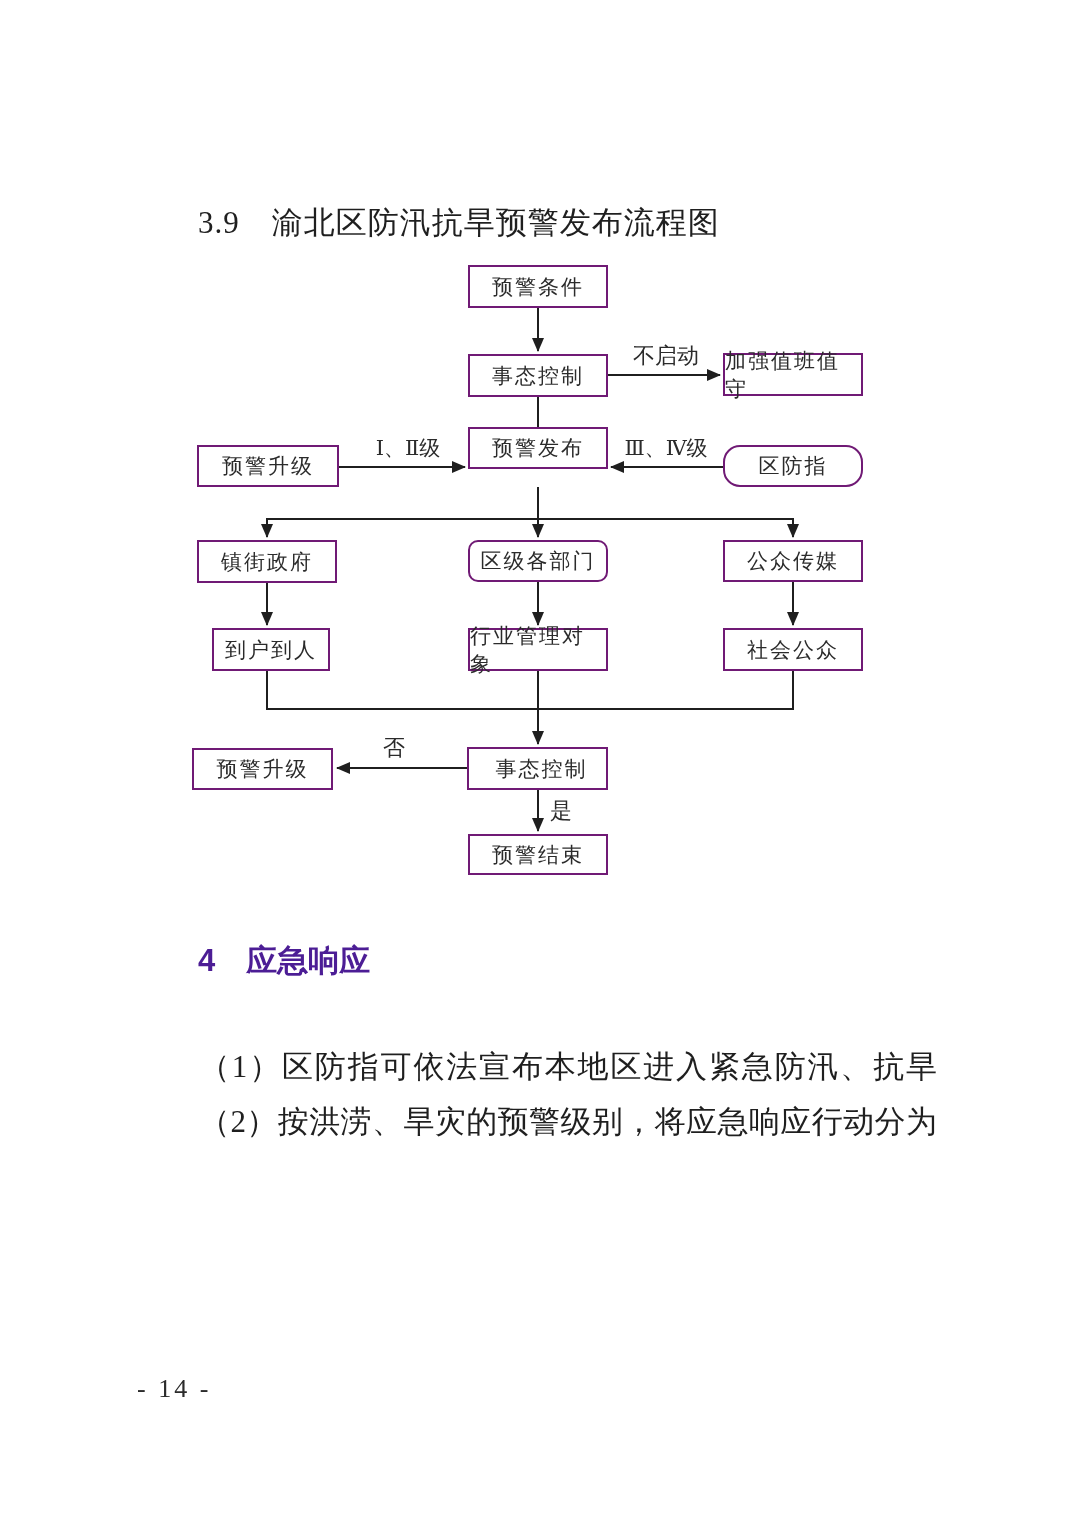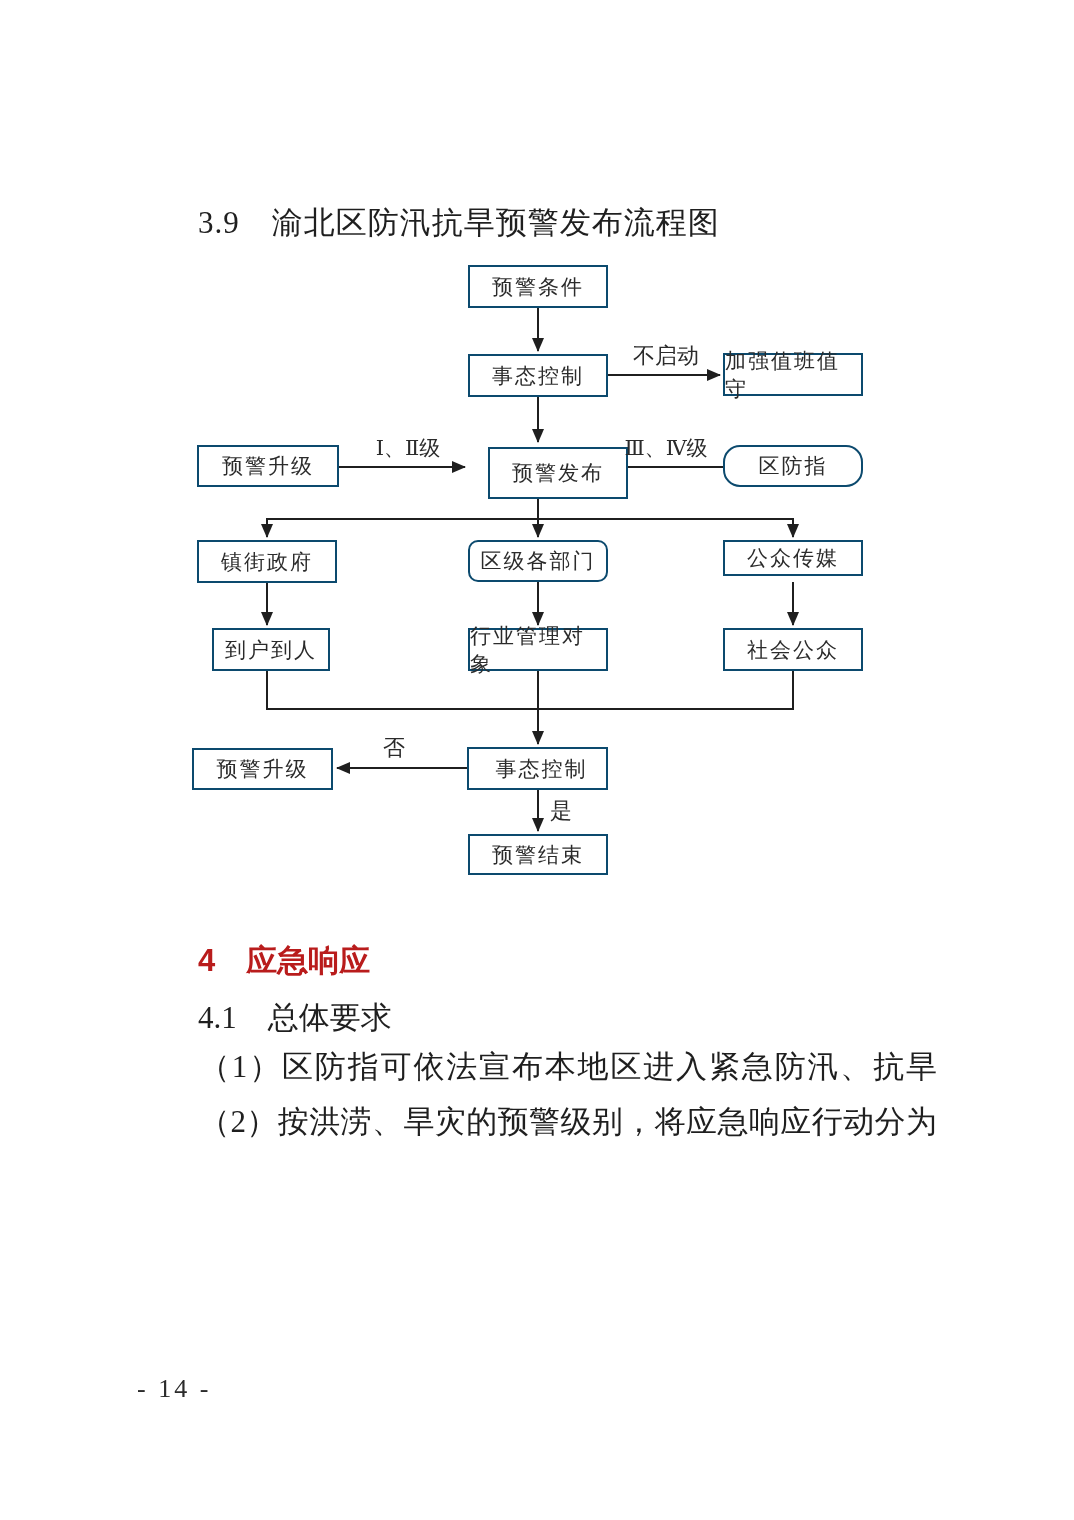--- a/index.html
+++ b/index.html
@@ -24,21 +24,21 @@
   .connectors {
     position: absolute;
     left: 0; top: 0;
     width: 1074px; height: 1520px;
   }
   .fbox {
     position: absolute;
     box-sizing: border-box;
     width: 140px;
     height: 43px;
-    border: 2px solid #0c4a6e;
+    border: 2px solid #701a75;
     background: #ffffff;
     display: flex;
     align-items: center;
     justify-content: center;
     font-size: 21px;
     letter-spacing: 2px;
     color: #2b2b2b;
   }
   .edge-label {
     position: absolute;
@@ -47,21 +47,21 @@
     color: #2b2b2b;
     white-space: nowrap;
   }
   .h4 {
     position: absolute;
     left: 198px;
     top: 940px;
     font-family: "Liberation Sans", "DejaVu Sans", sans-serif;
     font-weight: 700;
     font-size: 31px;
-    color: #b91c1c;
+    color: #4c1d95;
     white-space: pre;
   }
   .h41 {
     position: absolute;
     left: 198px;
     top: 997px;
     font-size: 31px;
     white-space: pre;
   }
   .bodytext {
@@ -126,40 +126,39 @@
       <line x1="538" y1="709" x2="538" y2="744" marker-end="url(#arrow)"></line>
       <line x1="467" y1="768" x2="337" y2="768" marker-end="url(#arrow)"></line>
       <line x1="538" y1="790" x2="538" y2="831" marker-end="url(#arrow)"></line>
     </g>
   </svg>
 
   <div class="fbox" style="left:468px; top:265px;">预警条件</div>
   <div class="fbox" style="left:468px; top:354px;">事态控制</div>
   <div class="fbox" style="left:723px; top:353px;">加强值班值守</div>
   <div class="fbox" style="left:197px; top:445px; width:142px; height:42px;">预警升级</div>
-  <div class="fbox" style="left:468px; top:447px; height:52px;margin-left:20px;">预警发布</div>
+  <div class="fbox" style="left:468px; top:427px; height:42px;">预警发布</div>
   <div class="fbox" style="left:723px; top:445px; height:42px;border-radius:17px;">区防指</div>
   <div class="fbox" style="left:197px; top:540px; height:43px;">镇街政府</div>
   <div class="fbox" style="left:468px; top:540px; height:42px;border-radius:10px;">区级各部门</div>
-  <div class="fbox" style="left:723px; top:540px; height:36px;">公众传媒</div>
+  <div class="fbox" style="left:723px; top:540px; height:42px;">公众传媒</div>
   <div class="fbox" style="left:197px; top:628px; width:118px;margin-left:15px;">到户到人</div>
   <div class="fbox" style="left:468px; top:628px;">行业管理对象</div>
   <div class="fbox" style="left:723px; top:628px;">社会公众</div>
   <div class="fbox" style="left:192px; top:748px; width:141px; height:42px;">预警升级</div>
   <div class="fbox" style="left:467px; top:747px; width:141px;padding-left:8px;">事态控制</div>
   <div class="fbox" style="left:468px; top:834px; height:41px;">预警结束</div>
 
   <div class="edge-label" style="left:622px; top:341px; width:88px; font-size:22px;">不启动</div>
   <div class="edge-label" style="left:366px; top:434px; width:84px;">Ⅰ、Ⅱ级</div>
   <div class="edge-label" style="left:624px; top:434px; width:84px;">Ⅲ、Ⅳ级</div>
   <div class="edge-label" style="left:380px; top:733px; width:28px; font-size:22px;">否</div>
   <div class="edge-label" style="left:547px; top:796px; width:28px; font-size:22px;">是</div>
 
   <div class="h4">4　应急响应</div>
-  <div class="h41">4.1　总体要求</div>
 
   <div class="bodytext">
     <div class="pline justified indent">（1）区防指可依法宣布本地区进入紧急防汛、抗旱期，并</div>
     <div class="pline justified indent">（2）按洪涝、旱灾的预警级别，将应急响应行动分为四级，</div>
   </div>
 
   <div class="pagenum">- 14 -</div>
 
 </div>
 

